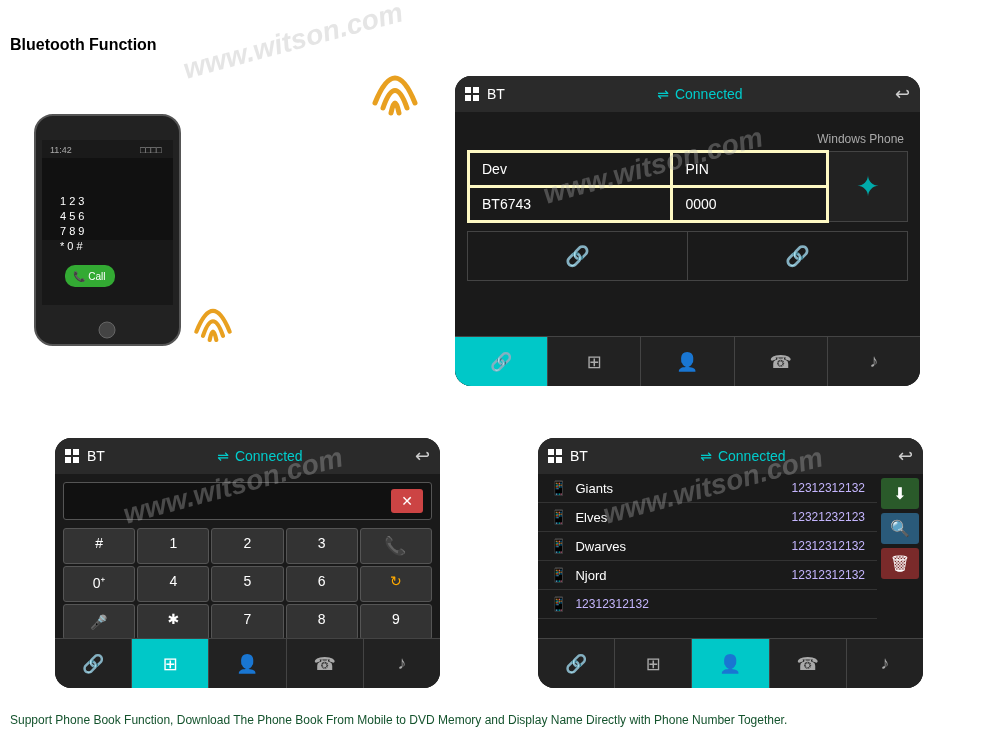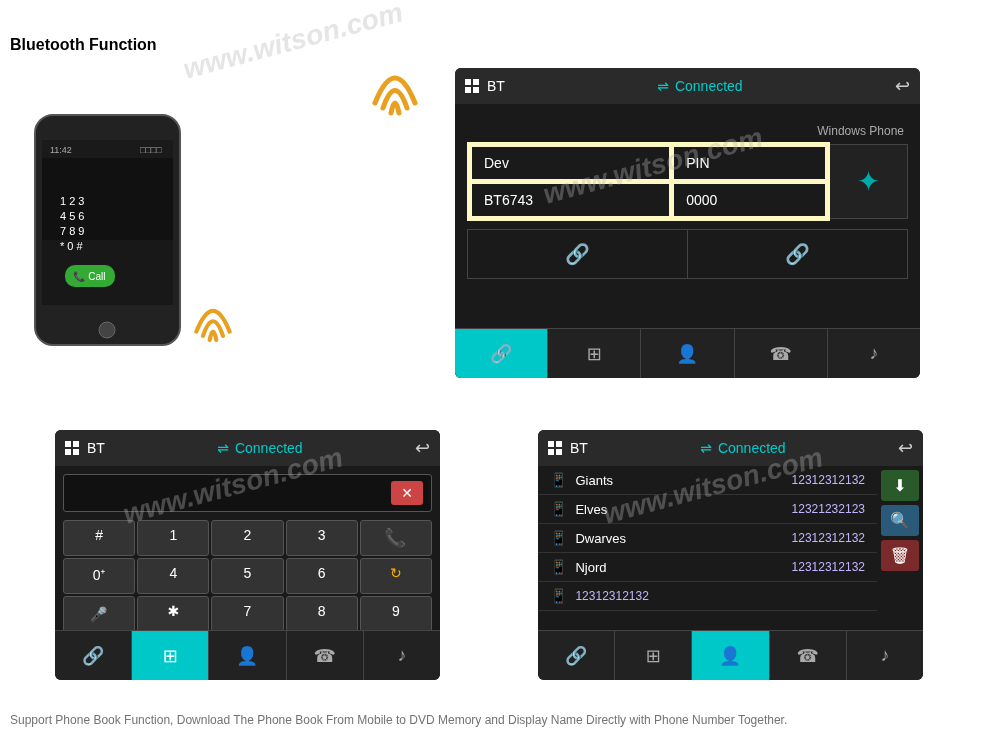--- a/index.html
+++ b/index.html
@@ -56,22 +56,23 @@
       top: 290px;
       left: 195px;
       font-size: 40px;
       color: #e8a020;
     }
 
     
     .screen {
       position: absolute;
       background: #1a1a1a;
-      border-radius: 6px;
+      border-radius: 16px;
       overflow: hidden;
+      margin-top: 8px;
     }
 
     
     .screen-header {
       display: flex;
       align-items: center;
       justify-content: space-between;
       background: #2a2a2a;
       height: 36px;
       padding: 0 10px;
@@ -121,21 +122,21 @@
       text-align: right;
       padding: 20px 16px 4px;
     }
 
     .bt-table {
       width: 100%;
       border-collapse: collapse;
       margin-bottom: 8px;
     }
     .bt-table td {
-      border: 5px solid #fef9c3;
+      border: 3px solid #fef9c3;
       padding: 8px 12px;
       color: #fff;
       font-size: 14px;
     }
     .bt-table .bt-icon-cell {
       border: 1px solid #444;
       text-align: center;
       vertical-align: middle;
       width: 80px;
       background: #222;
@@ -277,21 +278,21 @@
     .side-btn.red { background: #7a2a2a; }
     .side-btn.search { background: #2a5a7a; }
 
     
     .caption {
       position: absolute;
       bottom: 8px;
       left: 10px;
       right: 10px;
       font-size: 12px;
-      color: #737373;
+      color: #14532d;
     }
 
     
     .phone-svg {
       width: 155px;
       height: 240px;
     }
   </style>
 </head>
 <body>

